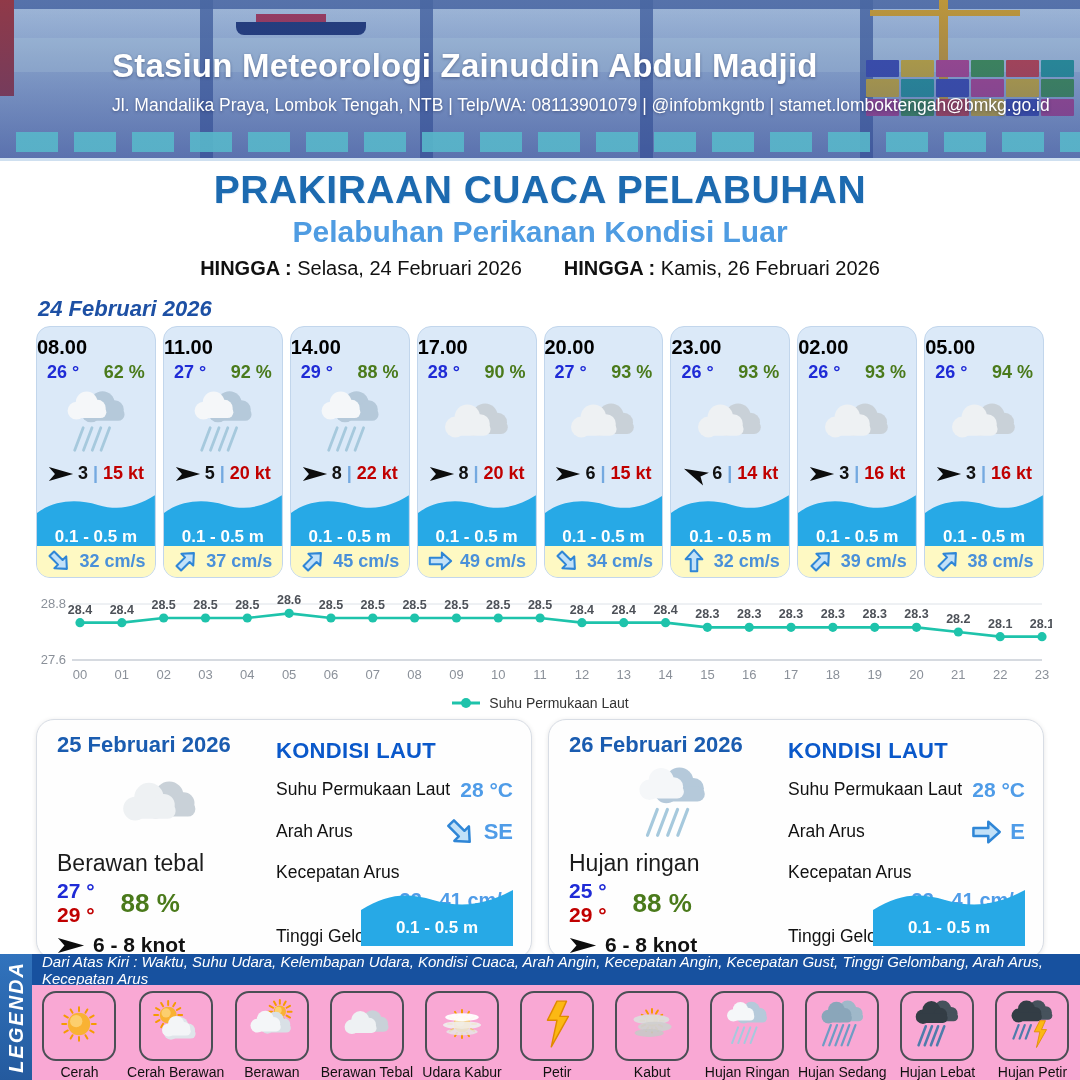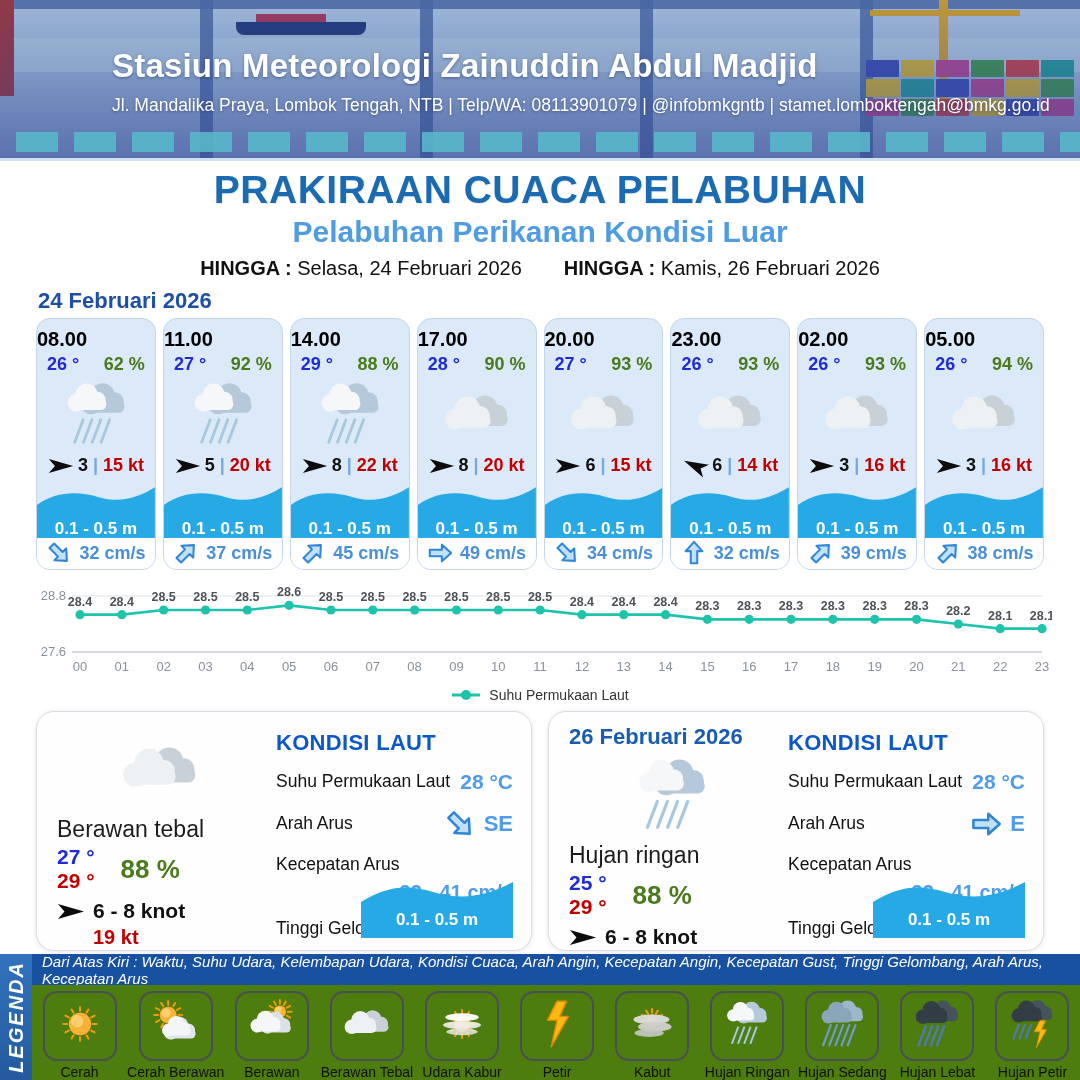--- a/index.html
+++ b/index.html
@@ -34,37 +34,37 @@
   .hdr-contact{font-size:17.5px;margin-top:10px;font-weight:400;}
   
   .title-wrap{padding-top:12px;text-align:center;}
   .main-title{font-size:39px;font-weight:900;color:#1c6ab0;letter-spacing:.5px;line-height:1.05;
     text-shadow:1px 1px 0 #e8f1fa;}
   .sub-title{font-size:30px;font-weight:bold;color:#4f9ce2;margin-top:4px;}
   .valid-row{margin-top:8px;font-size:20px;display:flex;justify-content:center;gap:42px;}
   .valid-row b{font-weight:bold;}
   .valid-row span{font-weight:400;}
   
-  .hourly-date{margin:8px 0 4px 38px;font-size:22px;font-weight:bold;color:#1d50a4;}
+  .hourly-date{margin:16px 0 4px 38px;font-size:22px;font-weight:bold;color:#1d50a4;font-style:italic;}
   .hcards{display:flex;gap:7px;margin:0 36px;height:252px;}
   .hcard{flex:1;background:#dbe9f8;border:1px solid #c2d6ec;border-radius:14px;overflow:hidden;
     display:flex;flex-direction:column;position:relative;}
   .h-time{text-align:left;font-size:20px;font-weight:bold;margin-top:9px;color:#000;}
   .h-th{display:flex;justify-content:space-between;padding:0 10px;margin-top:3px;font-size:18px;font-weight:bold;}
   .h-temp{color:#1f2bd6;} .h-hum{color:#4a7a1b;}
   .h-icon{height:82px;display:flex;align-items:center;justify-content:center;}
   .h-wind{display:flex;align-items:center;justify-content:center;gap:4px;height:28px;
     font-size:18px;font-weight:bold;}
   .h-pipe{color:#74a9e0;margin:0 1px;} .h-gust{color:#c00000;}
   .h-wave{position:relative;height:74px;margin-top:4px;}
   .h-wave svg{position:absolute;inset:0;width:100%;height:100%;}
   .h-wave .wave-txt{position:absolute;left:0;right:0;top:38px;text-align:center;color:#fff;
     font-weight:bold;font-size:17px;}
   .h-cur{display:flex;align-items:center;justify-content:center;gap:7px;height:40px;
-    font-size:18px;font-weight:bold;color:#4a90d9;background:#ffffff;}
+    font-size:18px;font-weight:bold;color:#4a90d9;background:#fef9c3;}
   .windarrow{display:inline-flex;line-height:0;}
   
   .chart-wrap{margin:8px 28px 0;}
   .chart-legend{display:flex;justify-content:center;align-items:center;gap:8px;margin-top:1px;
     font-size:14px;color:#333;}
   
   .daily{display:flex;gap:16px;margin:8px 36px 0;height:240px;}
   .dcard{flex:1;background:#fefefe;border:1px solid #d8dde5;border-radius:18px;
     box-shadow:0 1px 5px rgba(0,0,0,.10);padding:12px 18px 10px 20px;display:flex;}
   .d-left{width:205px;display:flex;flex-direction:column;}
@@ -89,22 +89,22 @@
   .kl-wavebadge .wave-txt{position:absolute;left:0;right:0;top:30px;text-align:center;color:#fff;
     font-weight:bold;font-size:17px;}
   
   .footer{position:absolute;left:0;right:0;bottom:0;height:126px;}
   .leg-bar{position:absolute;left:0;top:0;bottom:0;width:32px;
     background:linear-gradient(180deg,#3173bd,#245a9e);display:flex;align-items:center;justify-content:center;}
   .leg-bar span{writing-mode:vertical-rl;transform:rotate(180deg);color:#fff;font-weight:bold;
     font-style:italic;font-size:20px;letter-spacing:2px;}
   .leg-strip{position:absolute;left:32px;right:0;top:0;height:31px;background:#17519f;
     display:flex;align-items:center;padding-left:10px;color:#fff;font-style:italic;font-size:15px;}
-  .leg-items{position:absolute;left:32px;right:0;top:31px;bottom:0;background:#4d7c0f;
-    display:flex;justify-content:center;padding-top:6px;}
+  .leg-items{position:absolute;left:32px;right:0;top:31px;bottom:0;background:#f9a8d4;
+    display:flex;justify-content:flex-end;padding-top:6px;}
   .leg-item{display:flex;flex-direction:column;align-items:center;flex:1;}
   .leg-box{width:70px;height:70px;border:2px solid #4a4f55;border-radius:14px;
     display:flex;align-items:center;justify-content:center;}
   .leg-label{font-size:14px;color:#111;margin-top:3px;white-space:nowrap;}
 </style>
 </head>
 <body>
 
 <div class="header">
   <div>
@@ -650,20 +650,21 @@
       <line x1="1" y1="6" x2="29" y2="6" stroke="#1ec3ab" stroke-width="3"></line>
       <circle cx="15" cy="6" r="5" fill="#1ec3ab"></circle>
     </svg>
     <span>Suhu Permukaan Laut</span>
   </div>
 </div>
 
 <div class="daily" id="daily-cards">
   <div class="dcard">
     <div class="d-left">
+      <div class="d-date">25 Februari 2026</div>
       <div class="d-icon">
           <svg width="92" height="92" viewBox="0 0 100 100">
             <g transform="translate(62,50) scale(0.98)" fill="#c9d1d8">
               <circle cx="-17" cy="3" r="13"></circle>
               <circle cx="-2" cy="-9" r="16"></circle>
               <circle cx="14" cy="-1" r="12"></circle>
               <rect x="-28" y="-3" width="55" height="17" rx="8.5"></rect>
             </g>
             <g transform="translate(40,52) scale(1)" fill="#eef1f3">
               <circle cx="-17" cy="3" r="13"></circle>

